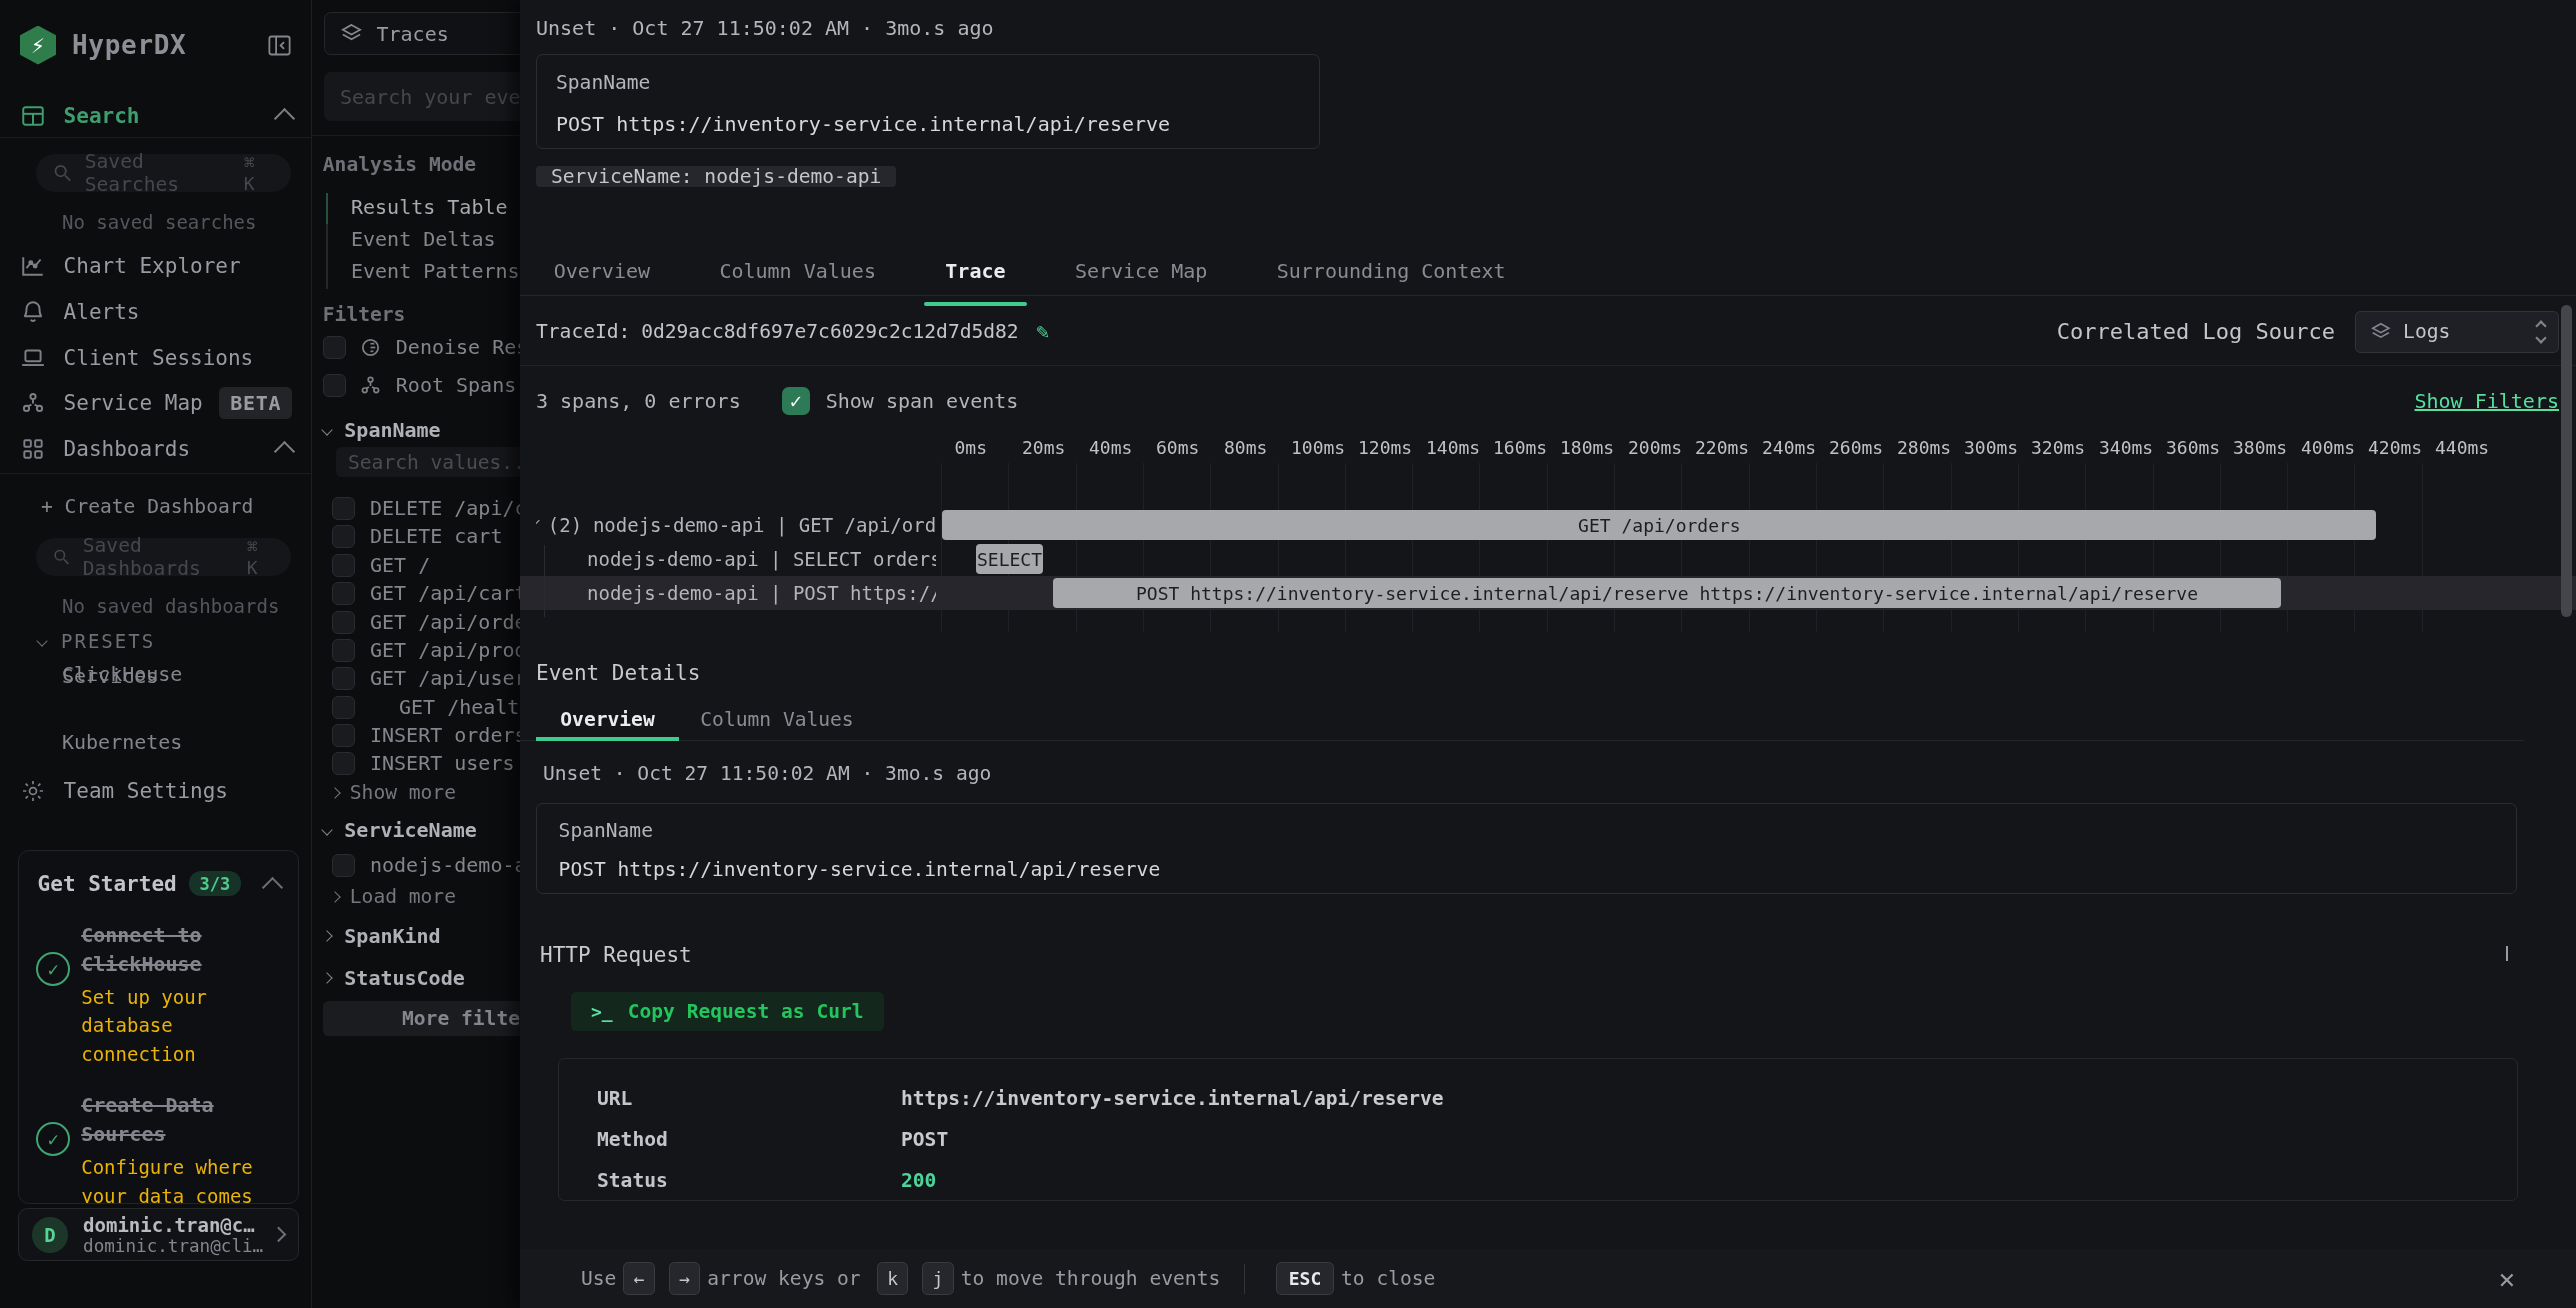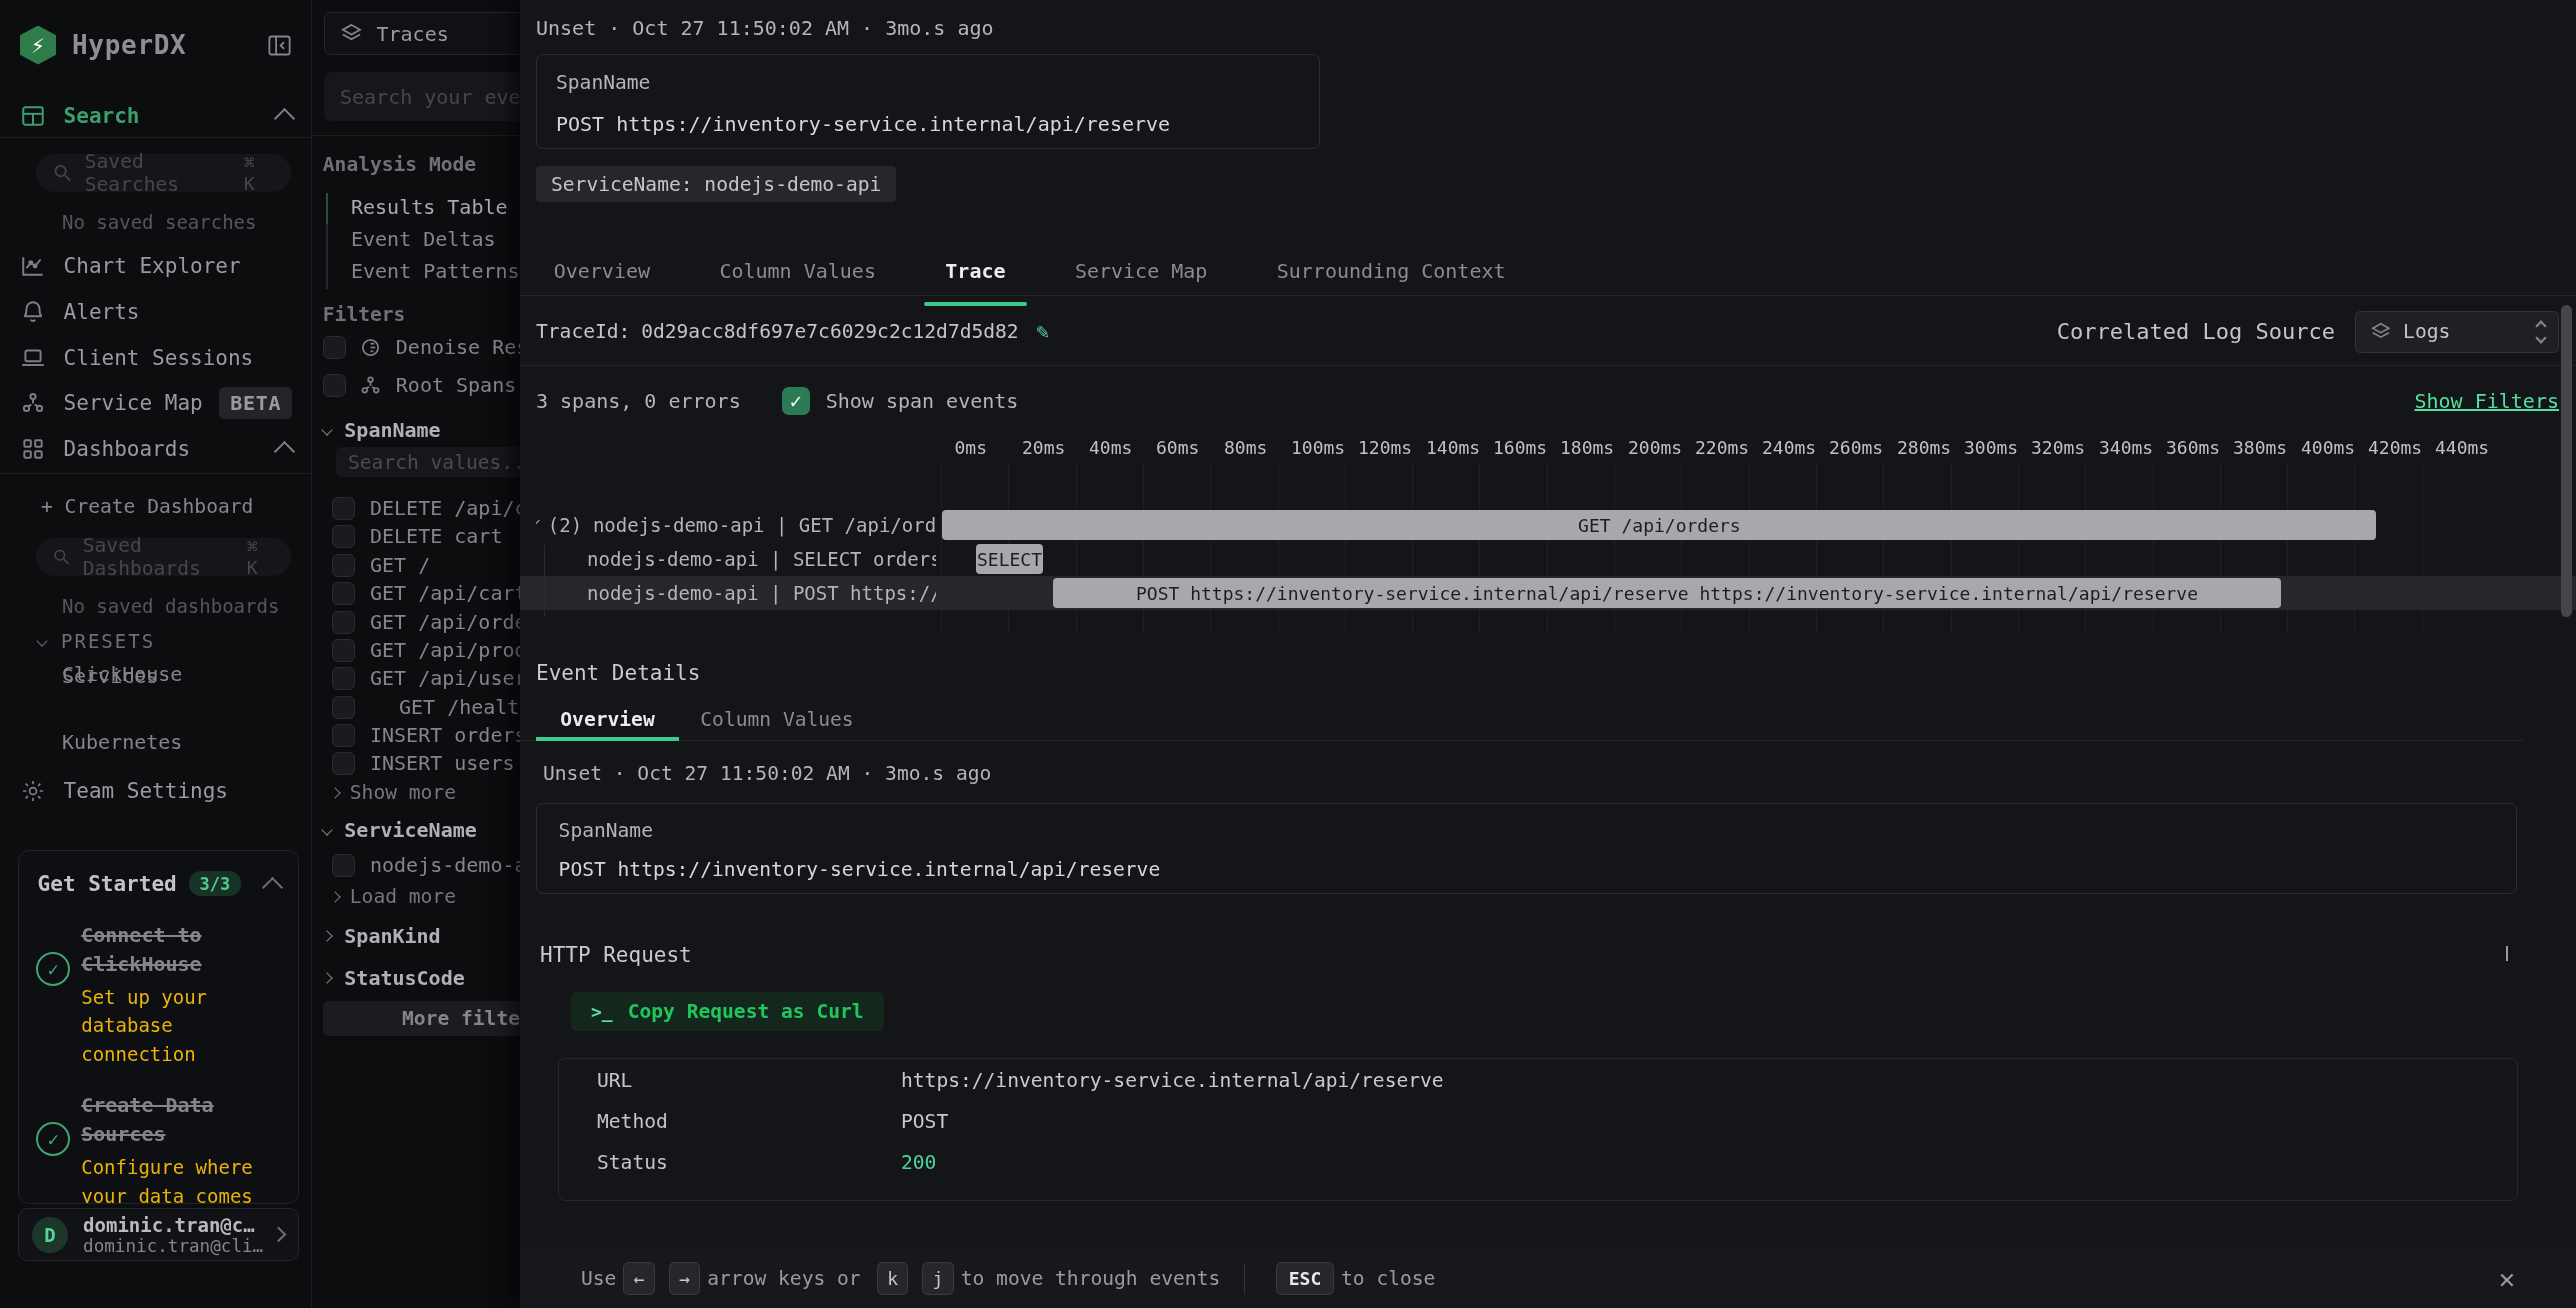--- a/index.html
+++ b/index.html
@@ -86,21 +86,21 @@
   .more-btn .txt { font-size:19.6px; font-weight:bold; color:#85868d; }
 
   
   #panel { position:absolute; left:520px; top:0; width:2056px; height:1308px; background:#141519;
     box-shadow:-9.5px 0 16px rgba(0,0,0,.55); }
   .hdr-meta { position:absolute; left:16px; top:16px; font-size:20px; color:#b4b5bb; }
   .sn-box { position:absolute; left:16px; top:54px; width:784px; height:95px;
     border:0.7px solid #2c2d32; border-radius:6.8px; padding:16px 19px; }
   .sn-box .k { font-size:19.6px; color:#b4b5bb; }
   .sn-box .v { font-size:20px; color:#d6d7db; margin-top:17.6px; white-space:nowrap; }
-  .svc-chip { position:absolute; left:16px; top:166px; height:36px; background:#26272c; border-radius:4px;
+  .svc-chip { position:absolute; left:16px; top:166px; height:21px; background:#26272c; border-radius:4px;
     display:flex; align-items:center; padding:0 15px; font-size:19.6px; color:#c4c5ca; }
   .tabs { position:absolute; left:0; top:247px; width:2056px; height:49px; border-bottom:1.4px solid #25262b;
     display:flex; align-items:center; padding-left:31px; gap:64px; }
   .tab { font-size:20px; color:#8b8c93; position:relative; padding:10.8px 2.7px; cursor:default; }
   .tab.active { color:#ececee; font-weight:bold; }
   .tab.active::after { content:""; position:absolute; left:-19px; right:-19px; bottom:-12px; height:4px;
     background:#3ecb8d; border-radius:2px; }
   .tid-row { position:absolute; left:16px; top:309px; width:2023px; height:45px; display:flex; align-items:center; }
   .tid-row .lbl { font-size:19.6px; color:#c4c5ca; }
   .pencil { color:#4ed49a; font-size:21.6px; margin-left:17.6px; }
@@ -149,21 +149,21 @@
   .ed-box .k { font-size:19.6px; color:#b4b5bb; }
   .ed-box .v { font-size:19.6px; color:#d6d7db; margin-top:16px; }
   .http-title { position:absolute; left:20px; top:943px; font-size:21px; color:#c9cace; }
   .http-chev { position:absolute; right:68px; top:946px; }
   .copy-btn { position:absolute; left:51px; top:992px; height:39px; background:#13271d; border-radius:5.4px;
     display:flex; align-items:center; padding:0 20px; gap:15px; }
   .copy-btn .ico { color:#5ce0a5; font-size:18px; font-weight:bold; }
   .copy-btn .txt { color:#22c55e; font-size:19.6px; font-weight:bold; }
   .req-table { position:absolute; left:38px; top:1058px; width:1960px; height:143px;
     border:0.7px solid #27282d; border-radius:6.8px; padding:9.5px 0; }
-  .req-row { display:flex; height:41px; align-items:flex-start; }
+  .req-row { display:flex; height:41px; align-items:flex-end;font-weight:bold; }
   .req-row .k { width:342px; padding-left:38px; font-size:19.6px; color:#c4c5ca; }
   .req-row .v { font-size:19.6px; color:#c9cace; }
   .req-row .v.ok { color:#4ed49a; }
 
   .scroll-thumb { position:absolute; right:4px; top:305px; width:10.8px; height:312px; background:#45464c; border-radius:5.4px; }
 
   
   .footer { position:absolute; left:0; bottom:0; width:2056px; height:59px; background:#17181c;
     display:flex; align-items:center; padding:0 61px; }
   .footer .t { font-size:19.6px; color:#9a9ba2; }

